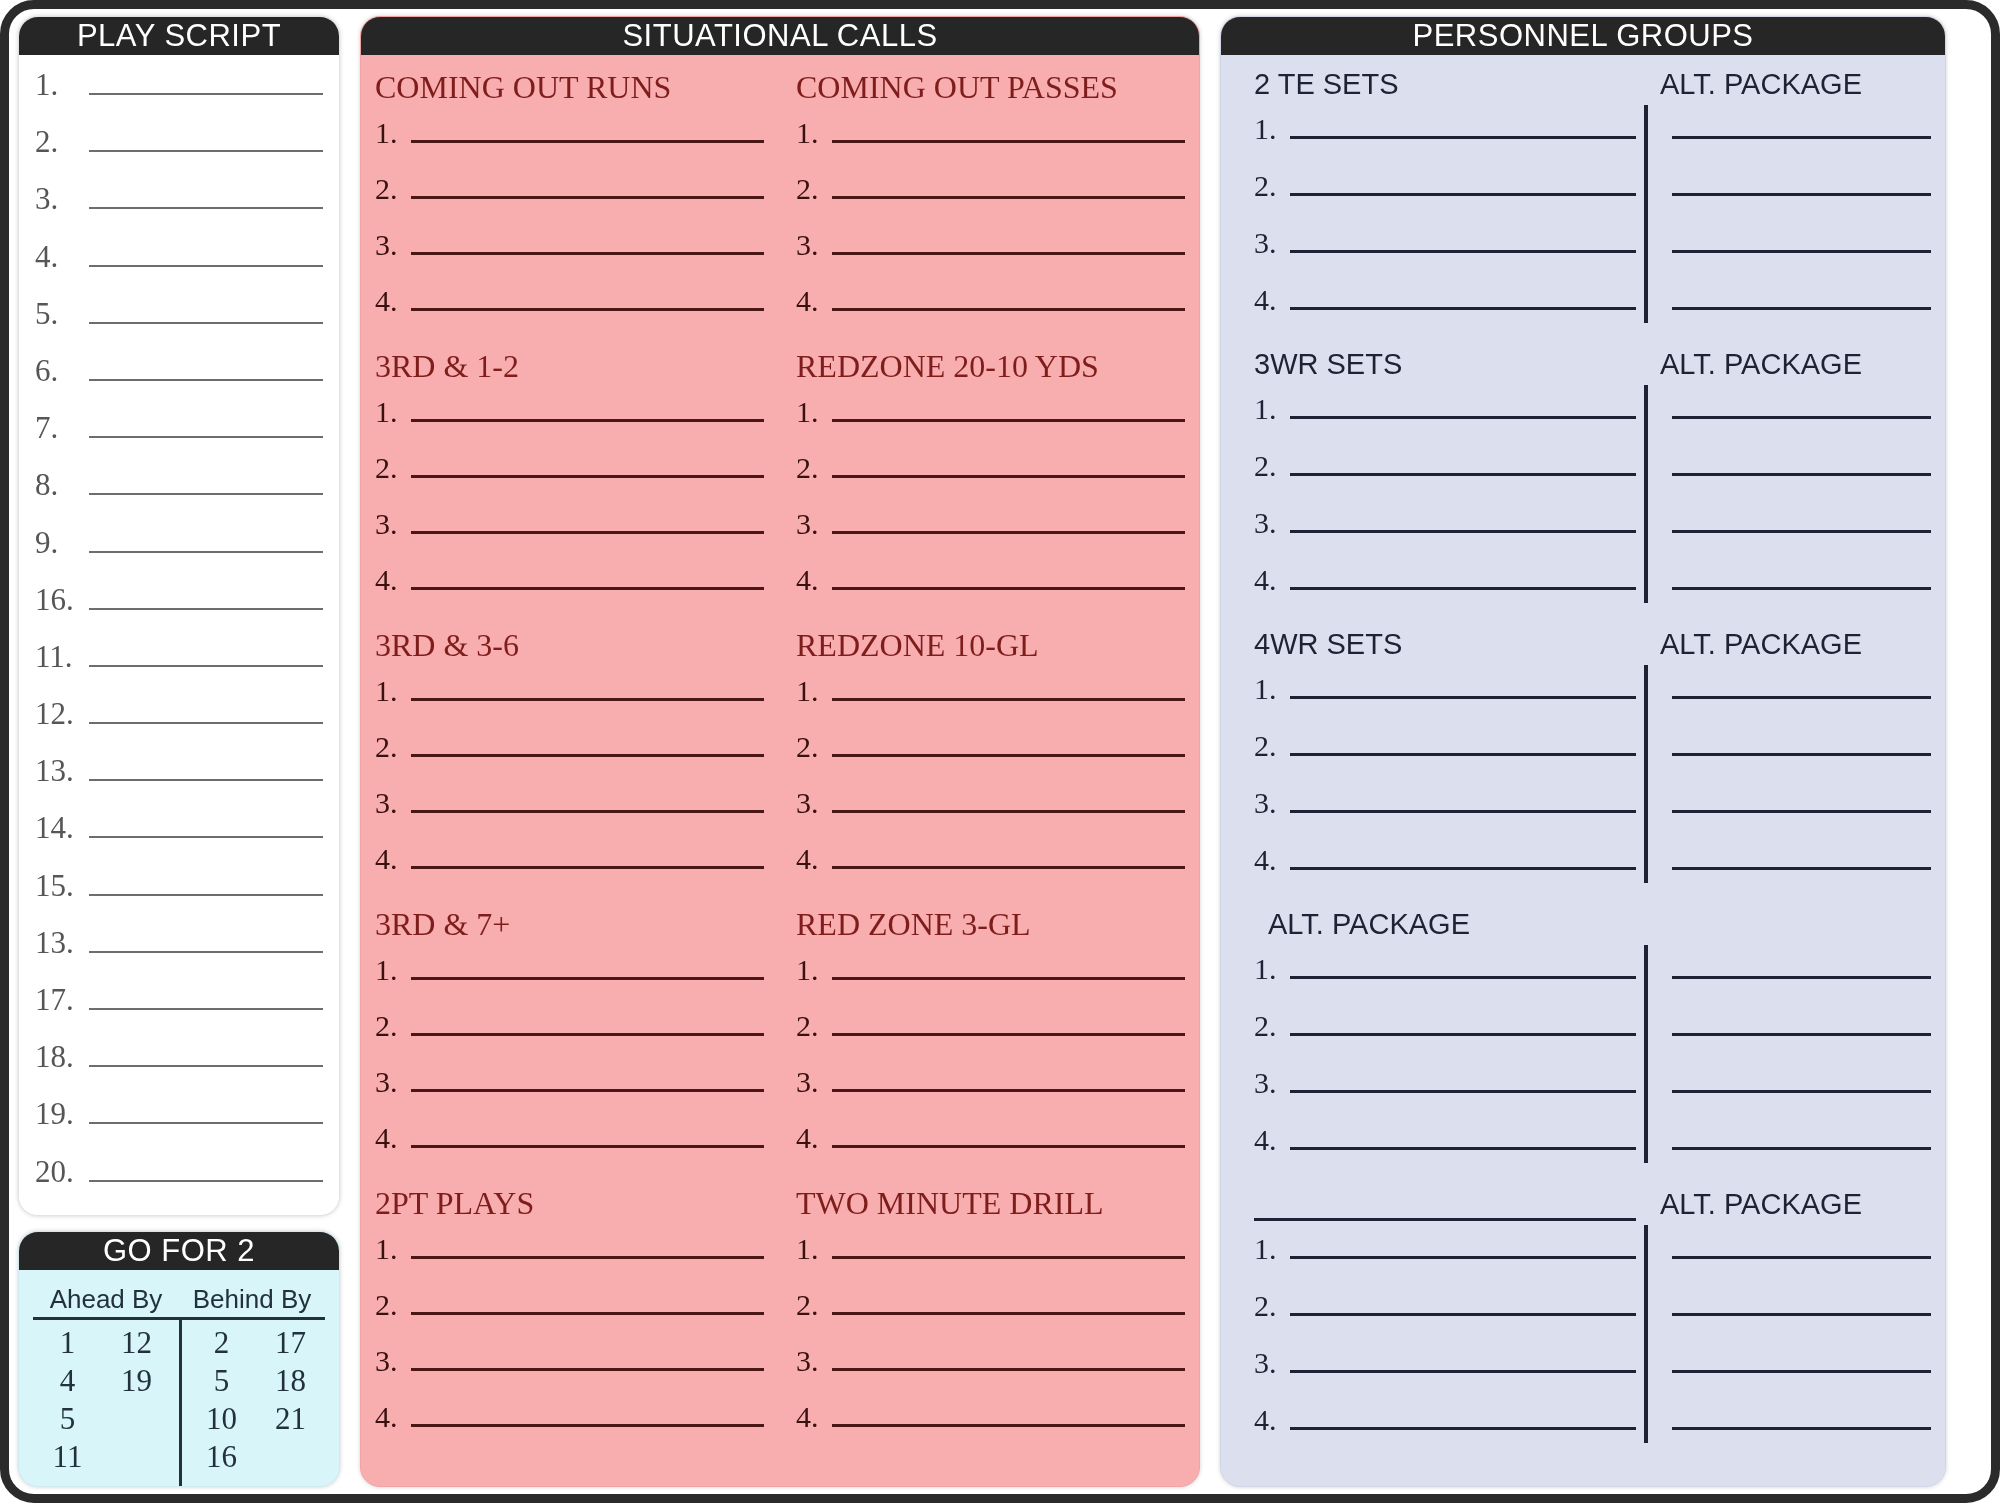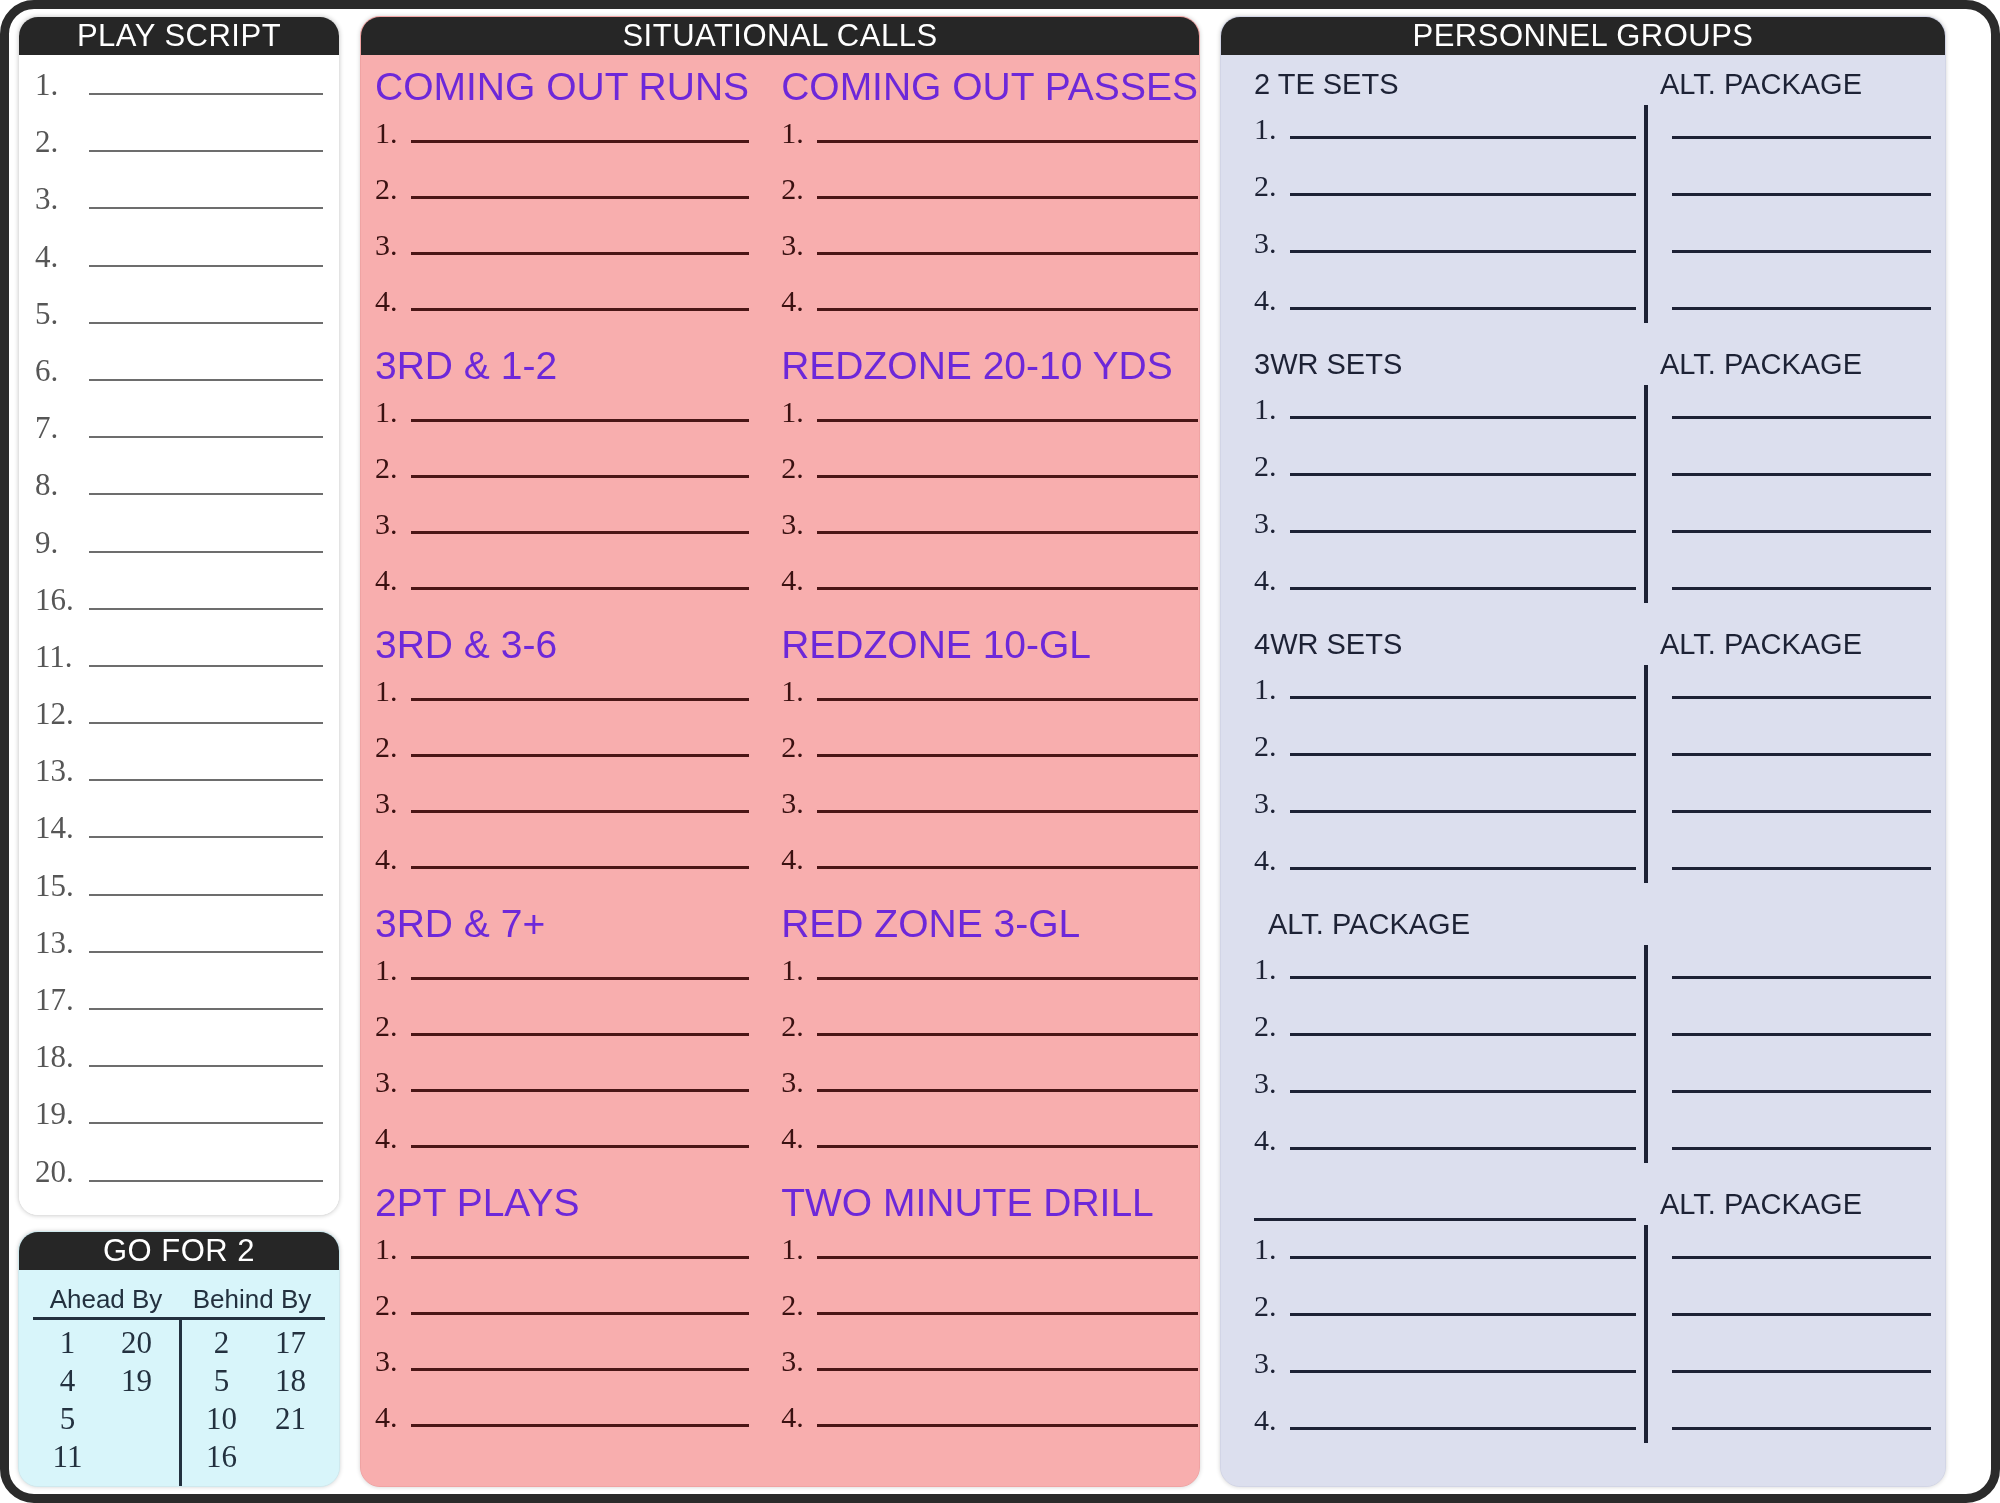--- a/index.html
+++ b/index.html
@@ -135,23 +135,23 @@
     padding: 6px 14px 10px 14px;
     height: calc(100% - 38px);
     display: flex;
   }
   .sit-col { flex: 1; }
   .sit-col.left  { padding-right: 18px; }
   .sit-col.right { padding-left: 14px; }
 
   .sit-block { margin-bottom: 3px; }
   .sit-title {
-    font-family: Liberation Sans, sans-serif;
-    font-size: 39px;
-    color: #6d28d9;
+    font-family: Liberation Serif, serif;
+    font-size: 32px;
+    color: #7f1d1d;
     height: 52px;
     line-height: 52px;
     white-space: nowrap;
   }
   .sit-row {
     display: flex;
     align-items: baseline;
     height: 56px;
   }
   .sit-num {
@@ -330,21 +330,21 @@
           <div class="g2-grid" id="go-for-2-grid">
             <div class="g2-divider"></div>
           <div class="g2-half left">
                 <div class="g2-col">
                   <div class="g2-cell">1</div>
                   <div class="g2-cell">4</div>
                   <div class="g2-cell">5</div>
                   <div class="g2-cell">11</div>
                 </div>
                 <div class="g2-col">
-                  <div class="g2-cell">20</div>
+                  <div class="g2-cell">12</div>
                   <div class="g2-cell">19</div>
                   <div class="g2-cell"></div>
                   <div class="g2-cell"></div>
                 </div>
               </div>
               <div class="g2-half right">
                 <div class="g2-col">
                   <div class="g2-cell">2</div>
                   <div class="g2-cell">5</div>
                   <div class="g2-cell">10</div>

